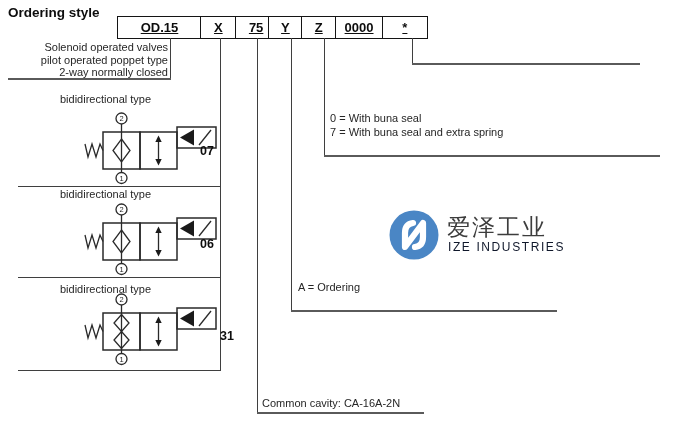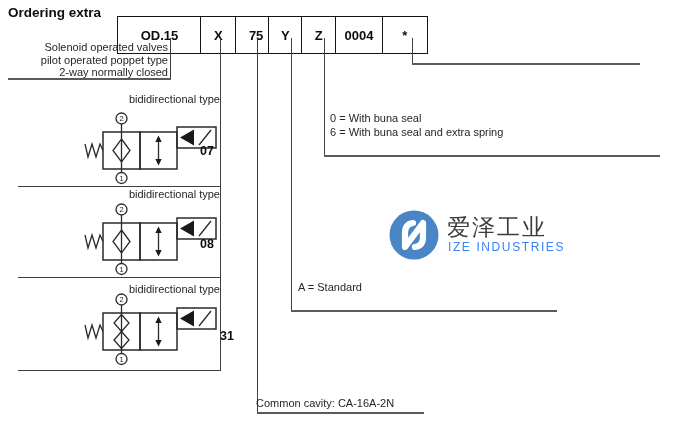--- a/index.html
+++ b/index.html
@@ -3,72 +3,72 @@
 <meta charset="utf-8">
 <style>
   html,body{margin:0;padding:0;background:#ffffff;}
   #page{position:relative;width:679px;height:436px;background:#ffffff;overflow:hidden;
         font-family:"Liberation Sans", sans-serif;color:#222;}
 
   .title{position:absolute;left:8px;top:5px;font-size:13.5px;font-weight:bold;color:#0d0d0d;}
 
   
   .code-row{position:absolute;left:117px;top:16px;display:flex;}
-  .code-cell{box-sizing:border-box;height:38px;border:1.7px solid #141414;margin-left:-1.7px;
+  .code-cell{box-sizing:border-box;height:23px;border:1.7px solid #141414;margin-left:-1.7px;
              display:flex;align-items:center;justify-content:center;
-             font-weight:bold;font-size:13px;color:#0d0d0d;background:#fff;}
+             font-weight:bold;font-size:13px;color:#0d0d0d;background:#fff;text-decoration:underline;}
   .code-cell:first-child{margin-left:0;}
   .w0{width:85px;} .w1{width:36px;} .w2{width:35px;padding-left:8px;} .w3{width:35px;}
   .w4{width:35px;} .w5{width:49px;} .w6{width:46px;}
 
   
   .vline{position:absolute;width:1.4px;background:#3f3f3f;}
   .hline{position:absolute;height:2px;background:#5a5a5a;}
   .sepline{position:absolute;height:1.4px;background:#3f3f3f;}
 
   
   .note{position:absolute;font-size:11px;color:#262626;}
   .note div{white-space:nowrap;}
   .model-note{right:511px;top:41px;width:170px;text-align:right;line-height:12.5px;}
   .series-note{left:417px;top:39.5px;line-height:12px;}
   .seal-note{left:330px;top:112px;line-height:13.5px;}
   .override-note{left:298px;top:281px;line-height:13.5px;}
-  .cavity-note{left:256px;top:397px;line-height:13.5px;}
+  .cavity-note{left:262px;top:397px;line-height:13.5px;}
 
   
-  .section-label{position:absolute;left:60px;width:160px;text-align:right;
+  .section-label{position:absolute;left:60px;width:160px;text-align:left;
                  font-size:11px;color:#262626;}
   .valve-svg{position:absolute;left:83px;}
   .valve-code{position:absolute;left:200px;width:34px;font-size:12.5px;font-weight:bold;color:#0d0d0d;}
 
   
   .wm-logo{position:absolute;left:388px;top:207px;}
   .wm-cn{position:absolute;left:447px;top:212px;font-size:23px;font-weight:normal;
          color:#3d3d3d;letter-spacing:2px;}
-  .wm-en{position:absolute;left:448px;top:240px;font-size:12px;color:#3b82f6;letter-spacing:1.6px;}
+  .wm-en{position:absolute;left:448px;top:240px;font-size:12px;color:#0f172a;letter-spacing:1.6px;}
 
   svg .sym{stroke:#2a2a2a;stroke-width:1.5;fill:none;}
   svg .thin{stroke:#2a2a2a;stroke-width:1.3;fill:none;}
   svg .fill{fill:#1a1a1a;stroke:none;}
   svg text{font-family:"Liberation Sans",sans-serif;}
 </style>
 </head>
 <body>
 
 <div id="page">
 
-  <div class="title">Ordering extra</div>
+  <div class="title">Ordering style</div>
 
   <div class="code-row">
     <div class="code-cell w0">OD.15</div>
     <div class="code-cell w1">X</div>
     <div class="code-cell w2">75</div>
     <div class="code-cell w3">Y</div>
     <div class="code-cell w4">Z</div>
-    <div class="code-cell w5">0004</div>
+    <div class="code-cell w5">0000</div>
     <div class="code-cell w6">*</div>
   </div>
 
   <div class="vline" style="left:169.5px;top:38px;height:41px;"></div>
   <div class="vline" style="left:219.5px;top:38px;height:332px;"></div>
   <div class="vline" style="left:256.5px;top:38px;height:375px;"></div>
   <div class="vline" style="left:291px;top:38px;height:273px;"></div>
   <div class="vline" style="left:323.5px;top:38px;height:119px;"></div>
   <div class="vline" style="left:412px;top:38px;height:26px;"></div>
 
@@ -84,25 +84,25 @@
 
   <div class="note model-note">
     <div>Solenoid operated valves</div>
     <div>pilot operated poppet type</div>
     <div>2-way normally closed</div>
   </div>
 
 
   <div class="note seal-note">
     <div>0 = With buna seal</div>
-    <div>6 = With buna seal and extra spring</div>
+    <div>7 = With buna seal and extra spring</div>
   </div>
 
   <div class="note override-note">
-    <div>A = Standard</div>
+    <div>A = Ordering</div>
   </div>
 
   <div class="note cavity-note">
     <div>Common cavity: CA-16A-2N</div>
   </div>
 
   <div class="section-label" style="top:93px;">bididirectional type</div>
   <svg class="valve-svg" style="top:111px;" width="135" height="74" viewBox="0 0 135 74">
     <polyline class="thin" points="2,33 5,46 9,33 13,46 17,33 20,39.5"></polyline>
     <rect class="sym" x="20" y="21" width="37" height="37"></rect>
@@ -137,21 +137,21 @@
     <rect class="sym" x="94" y="16" width="39" height="21"></rect>
     <polygon class="fill" points="111,18.5 111,34.5 97,26.5"></polygon>
     <line class="thin" x1="116" y1="34" x2="128" y2="19"></line>
     <line class="thin" x1="38.5" y1="13" x2="38.5" y2="21"></line>
     <circle class="thin" cx="38.5" cy="7.5" r="5.5"></circle>
     <text x="38.5" y="10" font-size="7.5" text-anchor="middle" fill="#222">2</text>
     <line class="thin" x1="38.5" y1="58" x2="38.5" y2="61.5"></line>
     <circle class="thin" cx="38.5" cy="67" r="5.5"></circle>
     <text x="38.5" y="69.5" font-size="7.5" text-anchor="middle" fill="#222">1</text>
   </svg>
-  <div class="valve-code" style="top:237px;">08</div>
+  <div class="valve-code" style="top:237px;">06</div>
 
   <div class="section-label" style="top:283px;">bididirectional type</div>
   <svg class="valve-svg" style="top:292px;" width="135" height="74" viewBox="0 0 135 74">
     <polyline class="thin" points="2,33 5,46 9,33 13,46 17,33 20,39.5"></polyline>
     <rect class="sym" x="20" y="21" width="37" height="37"></rect>
     <rect class="sym" x="57" y="21" width="37" height="37"></rect>
     <line class="thin" x1="38.5" y1="21" x2="38.5" y2="58"></line>
     <polygon class="thin" points="38.5,22.5 46,31 38.5,39.5 31,31"></polygon>
     <polygon class="thin" points="38.5,39.5 46,48 38.5,56.5 31,48"></polygon>
     <line class="thin" x1="75.5" y1="28" x2="75.5" y2="51"></line>

